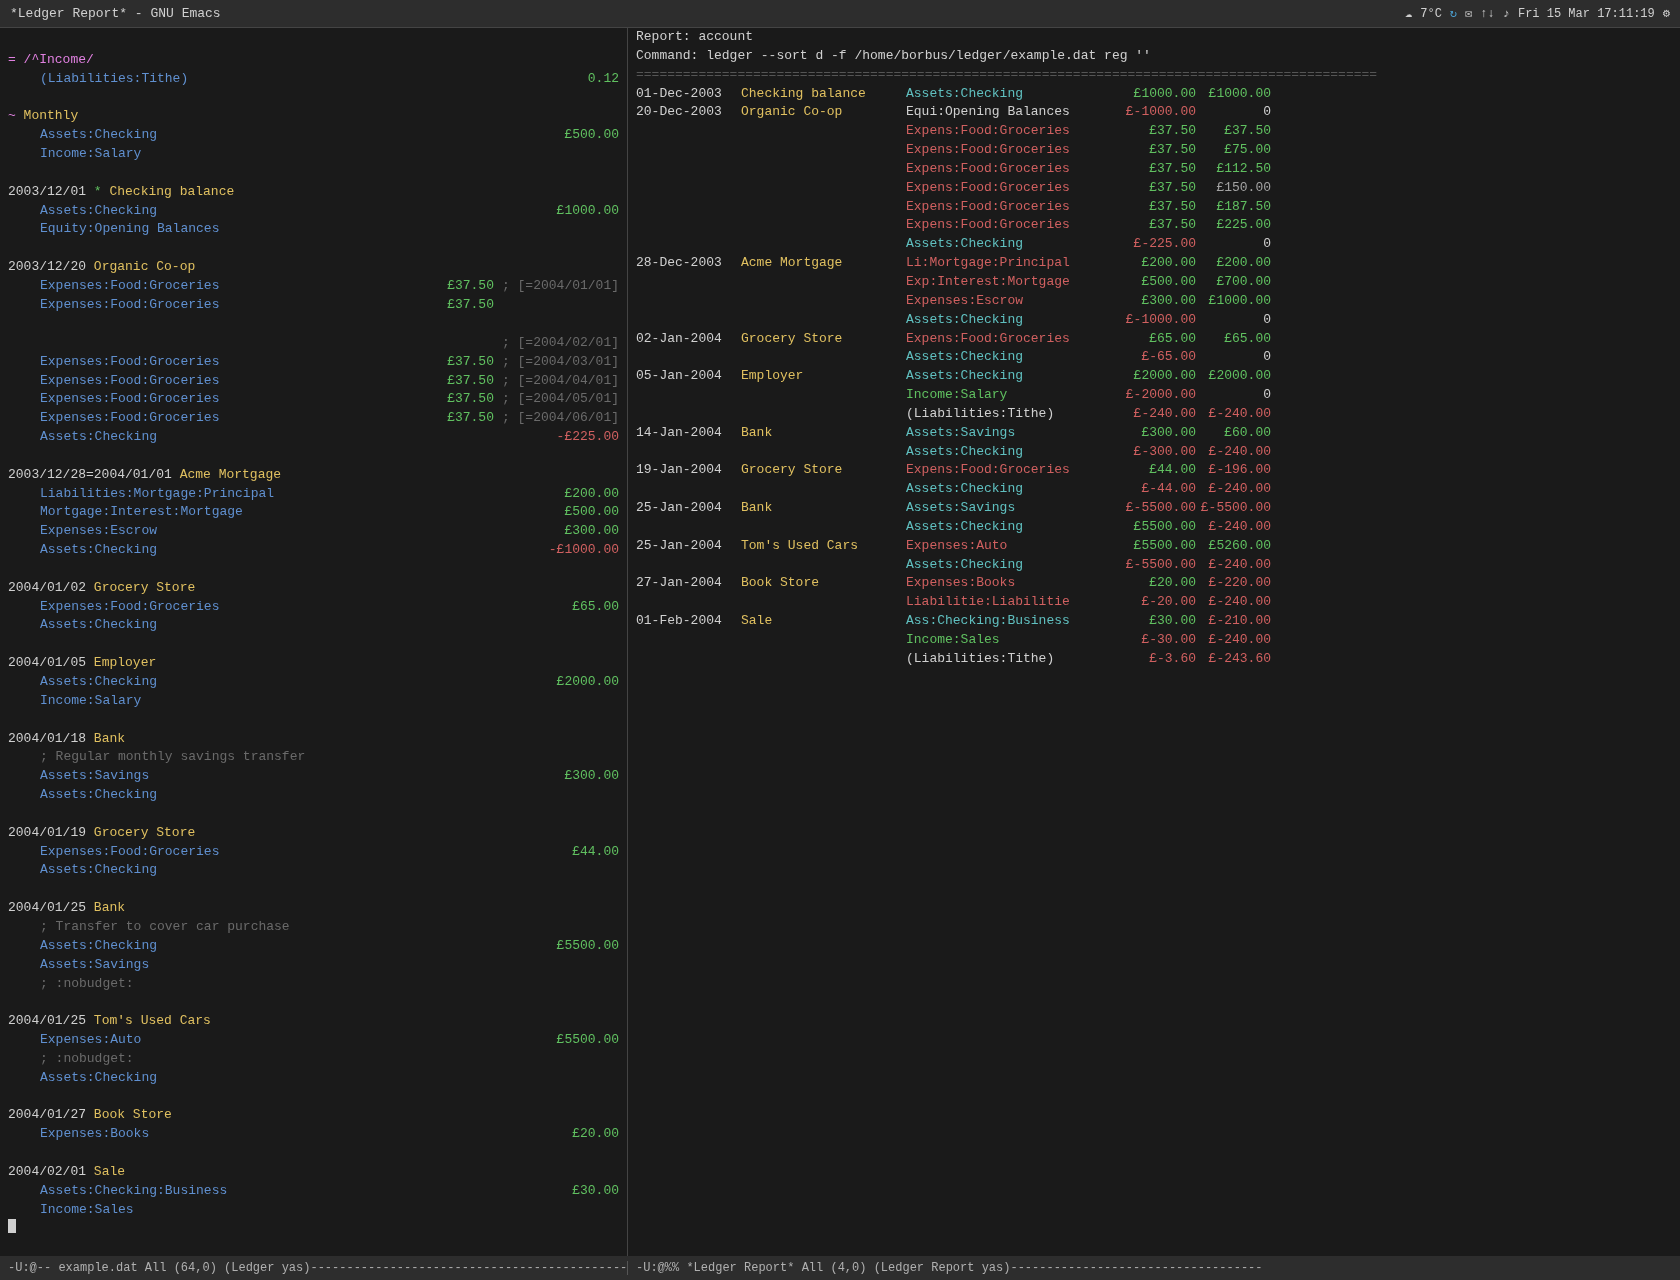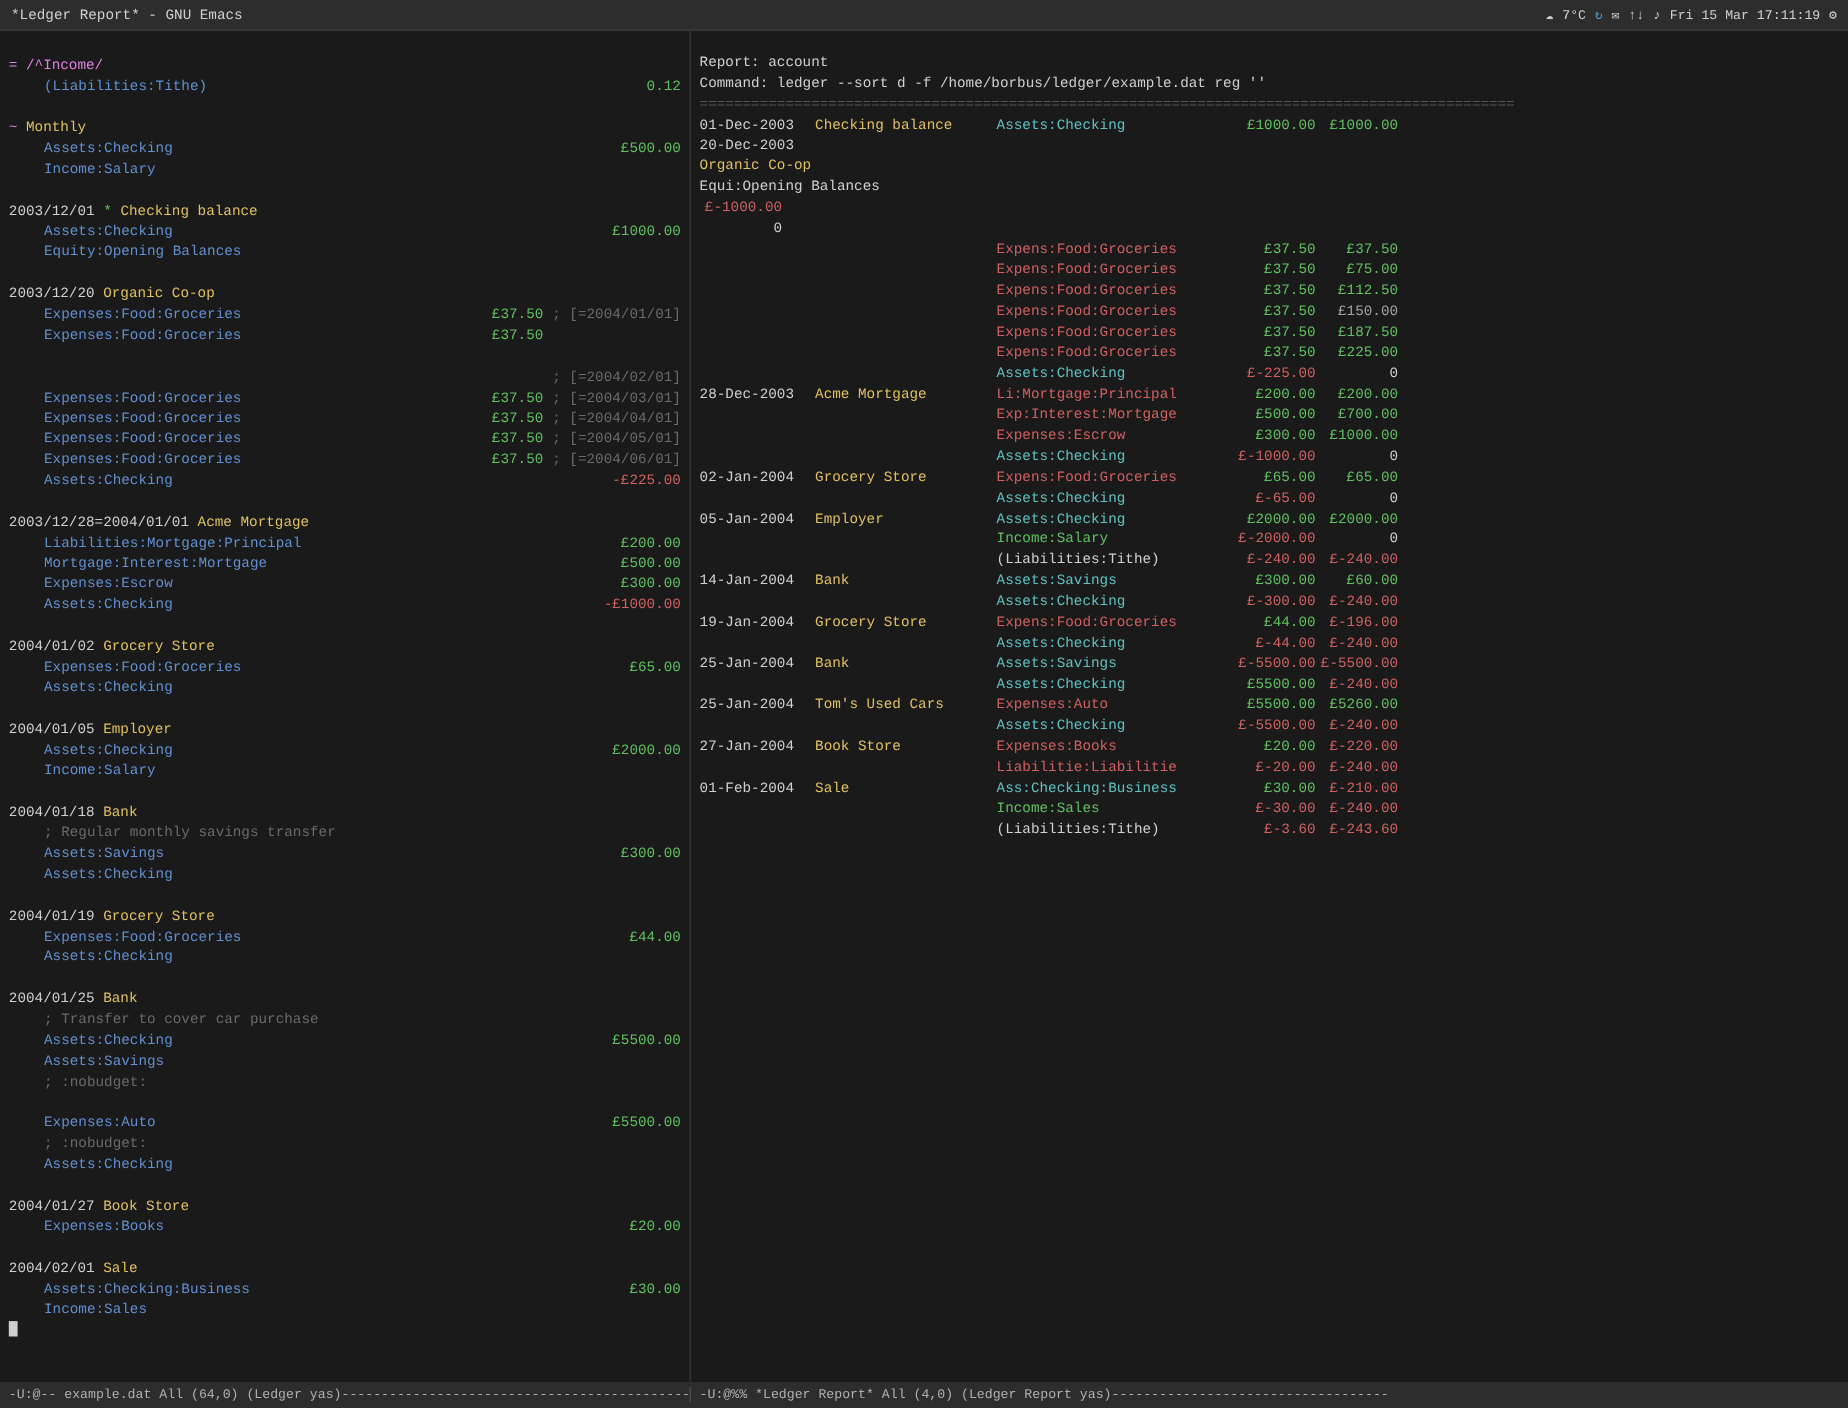--- a/index.html
+++ b/index.html
@@ -36,21 +36,21 @@
       width: 628px;
       background: #1a1a1a;
       padding: 4px 8px;
       overflow: hidden;
       border-right: 1px solid #444;
       height: 100%;
     }
     .right-pane {
       flex: 1;
       background: #1a1a1a;
-      padding: 20px 8px;
+      padding: 0 8px;
       overflow: hidden;
       height: 100%;
     }
     .status-bar {
       height: 24px;
       background: #2d2d2d;
       display: flex;
       align-items: center;
       font-size: 12px;
       color: #b0b0b0;
@@ -147,20 +147,21 @@
       <div class="code-line"><span style="color: rgb(208, 208, 208);">2004/01/19 </span><span style="color: rgb(224, 192, 96);">Grocery Store</span></div>
       <div class="code-line" style="display: flex; padding-left: 32px;"><span style="color: rgb(96, 144, 208); flex: 1 1 0%;">Expenses:Food:Groceries</span><span class="amount-pos" style="min-width: 80px; text-align: right;">£44.00</span></div>
       <div class="code-line" style="padding-left: 32px;"><span style="color: rgb(96, 144, 208);">Assets:Checking</span></div>
       <div class="code-line">&nbsp;</div>
       <div class="code-line"><span style="color: rgb(208, 208, 208);">2004/01/25 </span><span style="color: rgb(224, 192, 96);">Bank</span></div>
       <div class="code-line comment" style="padding-left: 32px;">; Transfer to cover car purchase</div>
       <div class="code-line" style="display: flex; padding-left: 32px;"><span style="color: rgb(96, 144, 208); flex: 1 1 0%;">Assets:Checking</span><span class="amount-pos" style="min-width: 80px; text-align: right;">£5500.00</span></div>
       <div class="code-line" style="padding-left: 32px;"><span style="color: rgb(96, 144, 208);">Assets:Savings</span></div>
       <div class="code-line comment" style="padding-left: 32px;">; :nobudget:</div>
       <div class="code-line">&nbsp;</div>
+      <div class="code-line"><span style="color: rgb(208, 208, 208);">2004/01/25 </span><span style="color: rgb(224, 192, 96);">Tom's Used Cars</span></div>
       <div class="code-line" style="display: flex; padding-left: 32px;"><span style="color: rgb(96, 144, 208); flex: 1 1 0%;">Expenses:Auto</span><span class="amount-pos" style="min-width: 80px; text-align: right;">£5500.00</span></div>
       <div class="code-line comment" style="padding-left: 32px;">; :nobudget:</div>
       <div class="code-line" style="padding-left: 32px;"><span style="color: rgb(96, 144, 208);">Assets:Checking</span></div>
       <div class="code-line">&nbsp;</div>
       <div class="code-line"><span style="color: rgb(208, 208, 208);">2004/01/27 </span><span style="color: rgb(224, 192, 96);">Book Store</span></div>
       <div class="code-line" style="display: flex; padding-left: 32px;"><span style="color: rgb(96, 144, 208); flex: 1 1 0%;">Expenses:Books</span><span class="amount-pos" style="min-width: 80px; text-align: right;">£20.00</span></div>
       <div class="code-line">&nbsp;</div>
       <div class="code-line"><span style="color: rgb(208, 208, 208);">2004/02/01 </span><span style="color: rgb(224, 192, 96);">Sale</span></div>
       <div class="code-line" style="display: flex; padding-left: 32px;"><span style="color: rgb(96, 144, 208); flex: 1 1 0%;">Assets:Checking:Business</span><span class="amount-pos" style="min-width: 80px; text-align: right;">£30.00</span></div>
       <div class="code-line" style="padding-left: 32px;"><span style="color: rgb(96, 144, 208);">Income:Sales</span></div>
@@ -171,21 +172,21 @@
   <div class="code-line" style="color: rgb(208, 208, 208);">Report: account</div>
       <div class="code-line" style="color: rgb(208, 208, 208);">Command: ledger --sort d -f /home/borbus/ledger/example.dat reg ''</div>
       <div class="code-line separator">===============================================================================================</div>
       <div style="display: flex; line-height: 1.45; white-space: nowrap;">
         <span style="color: rgb(208, 208, 208); width: 105px; flex-shrink: 0; display: inline-block;">01-Dec-2003</span>
         <span style="color: rgb(224, 192, 96); width: 165px; flex-shrink: 0; display: inline-block;">Checking balance</span>
         <span style="width: 215px; flex-shrink: 0; display: inline-block; color: rgb(96, 192, 192);">Assets:Checking</span>
         <span style="width: 75px; text-align: right; flex-shrink: 0; display: inline-block; color: rgb(96, 192, 96);">£1000.00</span>
         <span style="width: 75px; text-align: right; flex-shrink: 0; display: inline-block; color: rgb(96, 192, 96);">£1000.00</span>
       </div>
-      <div style="display: flex; line-height: 1.45; white-space: nowrap; flex-direction: column;">
+      <div style="display: flex; line-height: 1.45; white-space: nowrap;">
         <span style="color: rgb(208, 208, 208); width: 105px; flex-shrink: 0; display: inline-block;">20-Dec-2003</span>
         <span style="color: rgb(224, 192, 96); width: 165px; flex-shrink: 0; display: inline-block;">Organic Co-op</span>
         <span style="width: 215px; flex-shrink: 0; display: inline-block; color: rgb(208, 208, 208);">Equi:Opening Balances</span>
         <span style="width: 75px; text-align: right; flex-shrink: 0; display: inline-block; color: rgb(208, 96, 96);">£-1000.00</span>
         <span style="width: 75px; text-align: right; flex-shrink: 0; display: inline-block; color: rgb(208, 208, 208);">0</span>
       </div>
       <div style="display: flex; line-height: 1.45; white-space: nowrap;">
         <span style="color: rgb(208, 208, 208); width: 105px; flex-shrink: 0; display: inline-block;"></span>
         <span style="color: rgb(224, 192, 96); width: 165px; flex-shrink: 0; display: inline-block;"></span>
         <span style="width: 215px; flex-shrink: 0; display: inline-block; color: rgb(208, 96, 96);">Expens:Food:Groceries</span>

